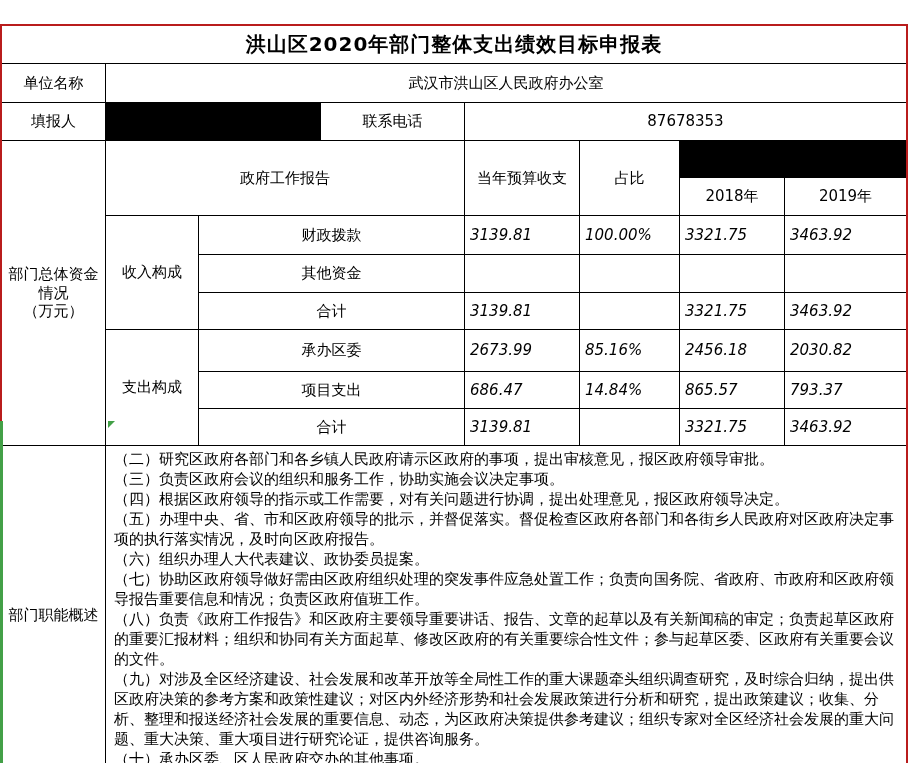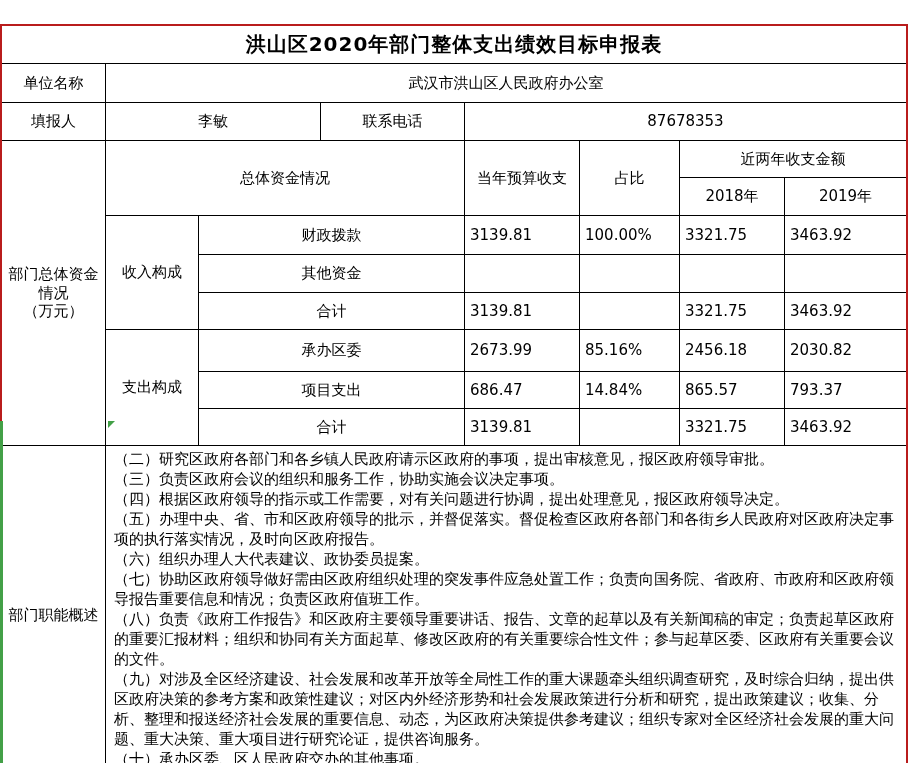--- a/index.html
+++ b/index.html
@@ -25,21 +25,21 @@
     background:#fff;
     display:flex;
     align-items:center;
     justify-content:center;
     font-size:15px;
     line-height:1.25;
     text-align:center;
     overflow:hidden;
   }
   .title-cell { font-size:20px; font-weight:bold; letter-spacing:1px; }
-  .num { justify-content:flex-start; text-align:left; padding-left:5px; }
+  .num { justify-content:flex-start; text-align:left; padding-left:5px;font-style:italic; }
   .prewrap { white-space:pre-line; }
   .functions-cell {
     display:block;
     text-align:left;
     padding:3px 6px 0 8px;
     font-size:15px;
     line-height:20px;
   }
   .functions-cell p { margin:0; }
   .green-strip {
@@ -62,32 +62,30 @@
 
 <div class="sheet">
   <div class="grid">
 
     <div class="cell title-cell" style="grid-area:1/1/2/9">洪山区2020年部门整体支出绩效目标申报表</div>
 
     <div class="cell" style="grid-area:2/1/3/2">单位名称</div>
     <div class="cell" style="grid-area:2/2/3/9">武汉市洪山区人民政府办公室</div>
 
     <div class="cell" style="grid-area:3/1/4/2">填报人</div>
-    <div class="cell" style="grid-area:3/2/4/4">李敏</div>
     <div class="cell" style="grid-area:3/4/4/5">联系电话</div>
     <div class="cell" style="grid-area:3/5/4/9">87678353</div>
 
     <div class="cell prewrap" style="grid-area:4/1/12/2">部门总体资金
 情况
 （万元）</div>
 
-    <div class="cell" style="grid-area:4/2/6/5">总体资金情况</div>
+    <div class="cell" style="grid-area:4/2/6/5">政府工作报告</div>
     <div class="cell" style="grid-area:4/5/6/6">当年预算收支</div>
     <div class="cell" style="grid-area:4/6/6/7">占比</div>
-    <div class="cell" style="grid-area:4/7/5/9">近两年收支金额</div>
     <div class="cell" style="grid-area:5/7/6/8">2018年</div>
     <div class="cell" style="grid-area:5/8/6/9">2019年</div>
 
     <div class="cell" style="grid-area:6/2/9/3">收入构成</div>
 
     <div class="cell" style="grid-area:6/3/7/5">财政拨款</div>
     <div class="cell num" style="grid-area:6/5/7/6">3139.81</div>
     <div class="cell num" style="grid-area:6/6/7/7">100.00%</div>
     <div class="cell num" style="grid-area:6/7/7/8">3321.75</div>
     <div class="cell num" style="grid-area:6/8/7/9">3463.92</div>

